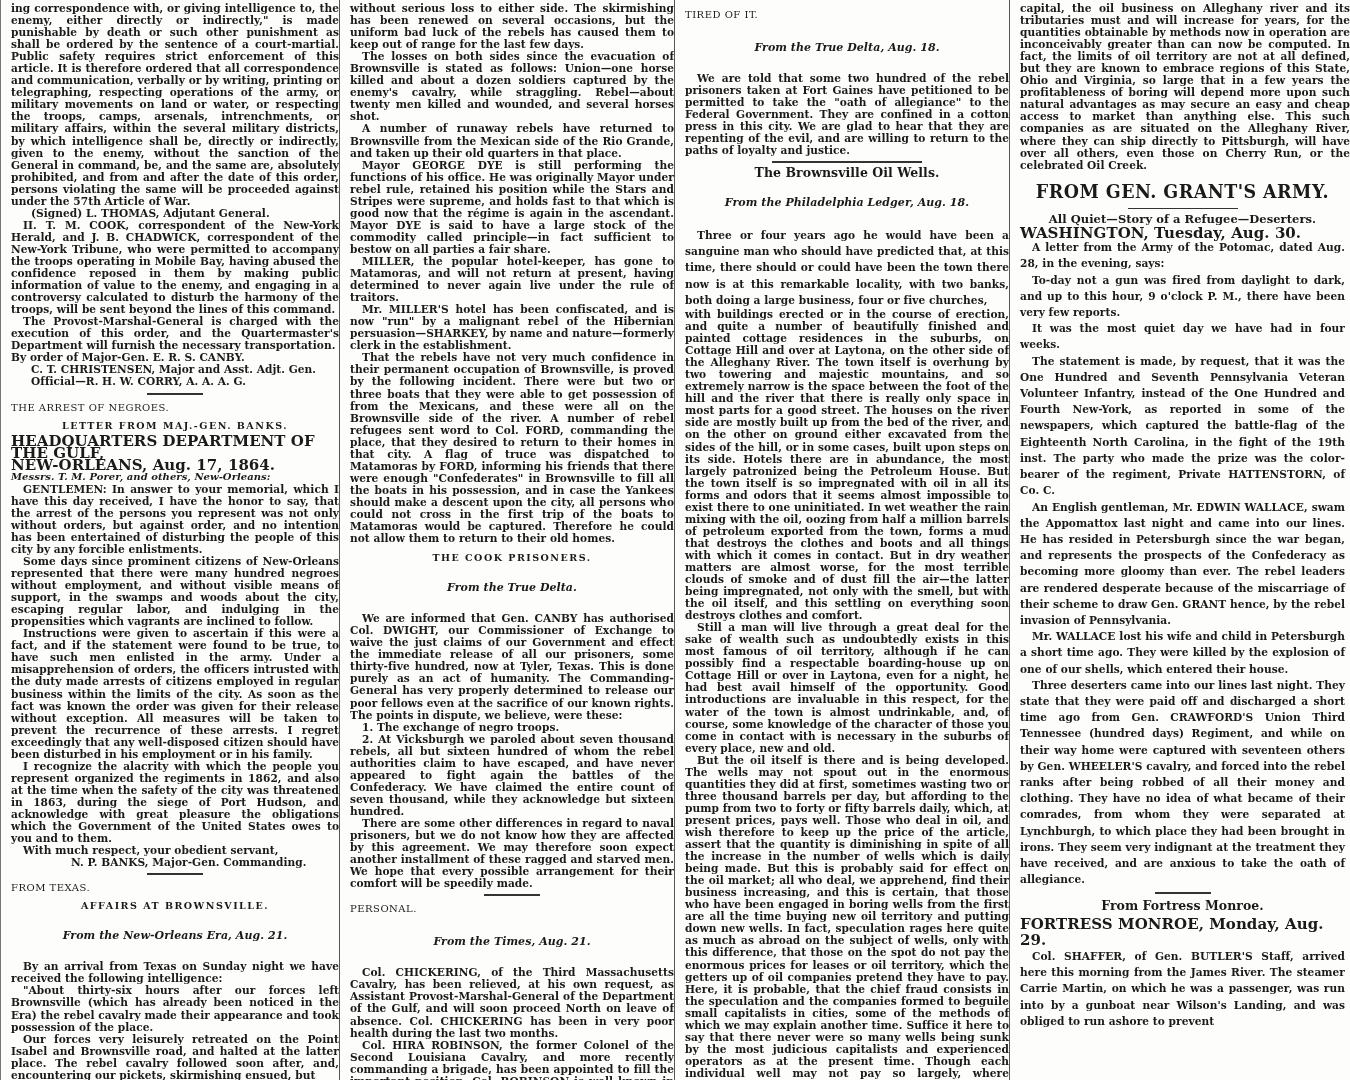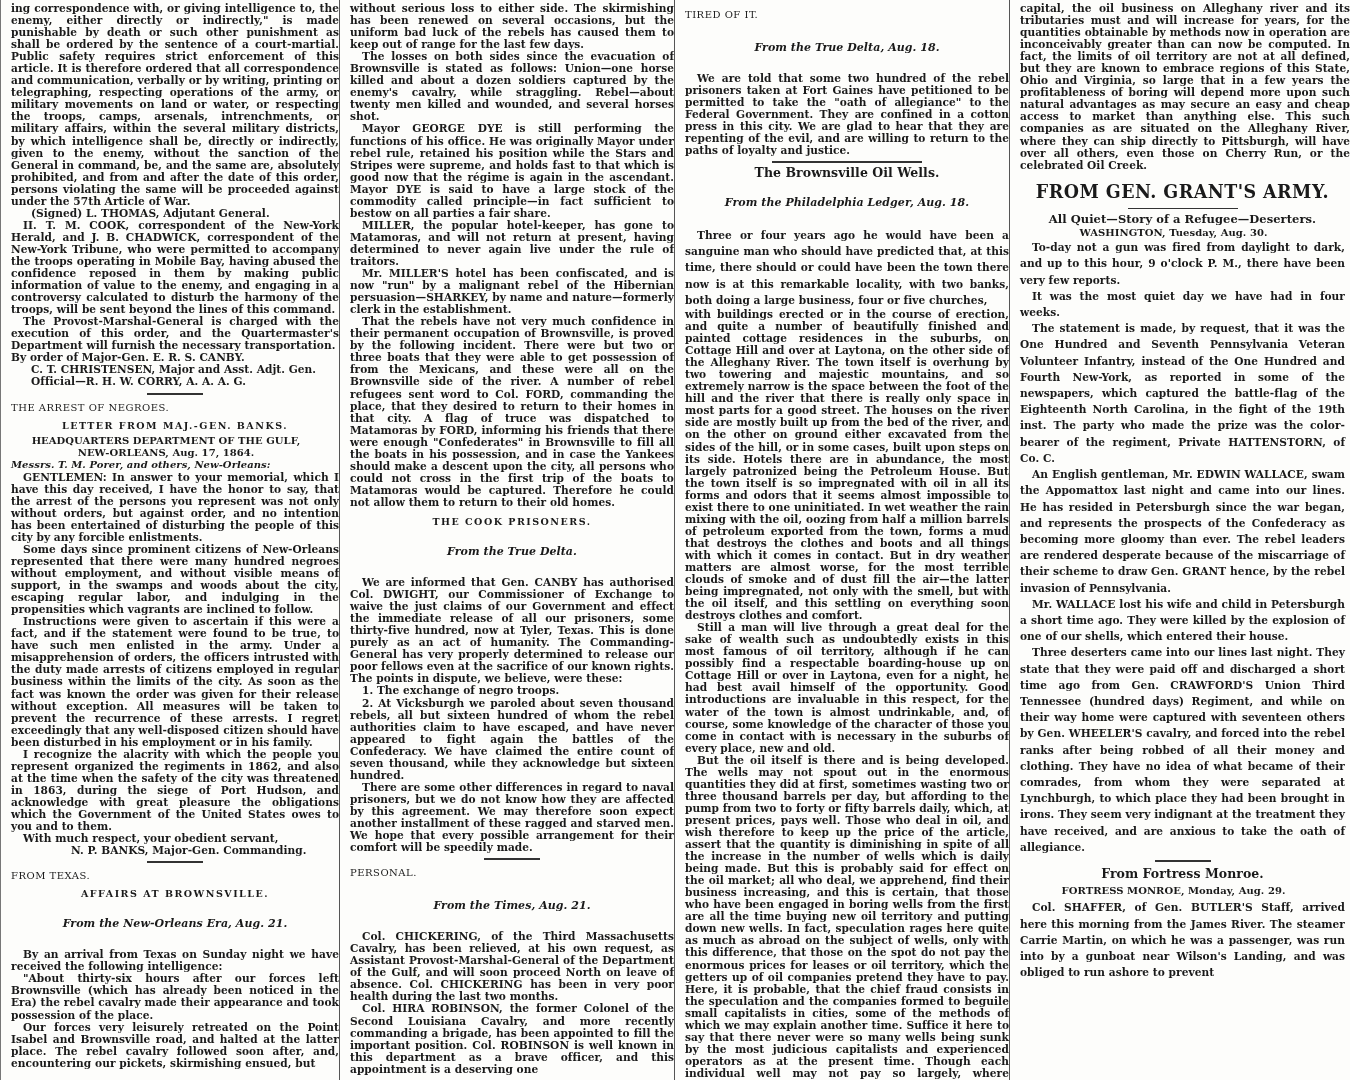--- a/index.html
+++ b/index.html
@@ -32,21 +32,21 @@
     font-weight: normal; font-size: 10px; line-height: 18px;
     margin: 4px 0 2px; letter-spacing: 0.5px; text-indent: 0;
   }
   .subhead {
     text-align: center; font-size: 9.5px; letter-spacing: 1.5px;
     margin: 3px 0; text-indent: 0; font-weight: bold;
   }
   .source {
     text-align: center; font-style: italic; font-size: 11px; margin: 18px 0; text-indent: 0;
   }
-  .dateline { text-align: center; padding-right: 18px; text-indent: 0; font-size: 10px; }
+  .dateline { text-align: left; padding-right: 18px; text-indent: 0; font-size: 15px; }
   .salut { font-style: italic; text-indent: 0; font-size: 10px; }
   .sig { text-indent: 0; padding-left: 20px; }
   .sig2 { text-indent: 0; padding-left: 60px; }
   .rule {
     width: 56px; height: 2px; background: #333; margin: 5px auto 4px;
   }
   .rule.long { width: 150px; height: 1.5px; }
   .bighead {
     text-align: center; font-family: "DejaVu Serif", serif; font-weight: 900;
     font-size: 19px; line-height: 24px; margin: 8px 0 4px; letter-spacing: 0.5px;
@@ -89,20 +89,21 @@
     <div class="subhead">AFFAIRS AT BROWNSVILLE.</div>
     <div class="source">From the New-Orleans Era, Aug. 21.</div>
     <p>By an arrival from Texas on Sunday night we have received the following intelligence:</p>
     <p>"About thirty-six hours after our forces left Brownsville (which has already been noticed in the Era) the rebel cavalry made their appearance and took possession of the place.</p>
     <p>Our forces very leisurely retreated on the Point Isabel and Brownsville road, and halted at the latter place. The rebel cavalry followed soon after, and, encountering our pickets, skirmishing ensued, but</p>
   </div>
 
   <div class="col col2">
     <p class="noind">without serious loss to either side. The skirmishing has been renewed on several occasions, but the uniform bad luck of the rebels has caused them to keep out of range for the last few days.</p>
     <p>The losses on both sides since the evacuation of Brownsville is stated as follows: Union—one horse killed and about a dozen soldiers captured by the enemy's cavalry, while straggling. Rebel—about twenty men killed and wounded, and several horses shot.</p>
+    <p>A number of runaway rebels have returned to Brownsville from the Mexican side of the Rio Grande, and taken up their old quarters in that place.</p>
     <p>Mayor GEORGE DYE is still performing the functions of his office. He was originally Mayor under rebel rule, retained his position while the Stars and Stripes were supreme, and holds fast to that which is good now that the régime is again in the ascendant. Mayor DYE is said to have a large stock of the commodity called principle—in fact sufficient to bestow on all parties a fair share.</p>
     <p>MILLER, the popular hotel-keeper, has gone to Matamoras, and will not return at present, having determined to never again live under the rule of traitors.</p>
     <p>Mr. MILLER'S hotel has been confiscated, and is now "run" by a malignant rebel of the Hibernian persuasion—SHARKEY, by name and nature—formerly clerk in the establishment.</p>
     <p>That the rebels have not very much confidence in their permanent occupation of Brownsville, is proved by the following incident. There were but two or three boats that they were able to get possession of from the Mexicans, and these were all on the Brownsville side of the river. A number of rebel refugees sent word to Col. FORD, commanding the place, that they desired to return to their homes in that city. A flag of truce was dispatched to Matamoras by FORD, informing his friends that there were enough "Confederates" in Brownsville to fill all the boats in his possession, and in case the Yankees should make a descent upon the city, all persons who could not cross in the first trip of the boats to Matamoras would be captured. Therefore he could not allow them to return to their old homes.</p>
     <div class="subhead" style="margin-top:8px">THE COOK PRISONERS.</div>
     <div class="source">From the True Delta.</div>
     <p>We are informed that Gen. CANBY has authorised Col. DWIGHT, our Commissioner of Exchange to waive the just claims of our Government and effect the immediate release of all our prisoners, some thirty-five hundred, now at Tyler, Texas. This is done purely as an act of humanity. The Commanding-General has very properly determined to release our poor fellows even at the sacrifice of our known rights. The points in dispute, we believe, were these:</p>
     <p>1. The exchange of negro troops.</p>
     <p>2. At Vicksburgh we paroled about seven thousand rebels, all but sixteen hundred of whom the rebel authorities claim to have escaped, and have never appeared to fight again the battles of the Confederacy. We have claimed the entire count of seven thousand, while they acknowledge but sixteen hundred.</p>
     <p>There are some other differences in regard to naval prisoners, but we do not know how they are affected by this agreement. We may therefore soon expect another installment of these ragged and starved men. We hope that every possible arrangement for their comfort will be speedily made.</p>
@@ -128,20 +129,21 @@
   </div>
 
   <div class="col col4">
     <p class="noind">capital, the oil business on Alleghany river and its tributaries must and will increase for years, for the quantities obtainable by methods now in operation are inconceivably greater than can now be computed. In fact, the limits of oil territory are not at all defined, but they are known to embrace regions of this State, Ohio and Virginia, so large that in a few years the profitableness of boring will depend more upon such natural advantages as may secure an easy and cheap access to market than anything else. This such companies as are situated on the Alleghany River, where they can ship directly to Pittsburgh, will have over all others, even those on Cherry Run, or the celebrated Oil Creek.</p>
     <div class="grantbox">
       <div class="bighead">FROM GEN. GRANT'S ARMY.</div>
       <div class="rule long" style="width:110px"></div>
       <div class="deck">All Quiet—Story of a Refugee—Deserters.</div>
       <p class="dateline">WASHINGTON, Tuesday, Aug. 30.</p>
       <div class="loose">
+        <p>A letter from the Army of the Potomac, dated Aug. 28, in the evening, says:</p>
         <p>To-day not a gun was fired from daylight to dark, and up to this hour, 9 o'clock P. M., there have been very few reports.</p>
         <p>It was the most quiet day we have had in four weeks.</p>
         <p>The statement is made, by request, that it was the One Hundred and Seventh Pennsylvania Veteran Volunteer Infantry, instead of the One Hundred and Fourth New-York, as reported in some of the newspapers, which captured the battle-flag of the Eighteenth North Carolina, in the fight of the 19th inst. The party who made the prize was the color-bearer of the regiment, Private HATTENSTORN, of Co. C.</p>
         <p>An English gentleman, Mr. EDWIN WALLACE, swam the Appomattox last night and came into our lines. He has resided in Petersburgh since the war began, and represents the prospects of the Confederacy as becoming more gloomy than ever. The rebel leaders are rendered desperate because of the miscarriage of their scheme to draw Gen. GRANT hence, by the rebel invasion of Pennsylvania.</p>
         <p>Mr. WALLACE lost his wife and child in Petersburgh a short time ago. They were killed by the explosion of one of our shells, which entered their house.</p>
         <p>Three deserters came into our lines last night. They state that they were paid off and discharged a short time ago from Gen. CRAWFORD'S Union Third Tennessee (hundred days) Regiment, and while on their way home were captured with seventeen others by Gen. WHEELER'S cavalry, and forced into the rebel ranks after being robbed of all their money and clothing. They have no idea of what became of their comrades, from whom they were separated at Lynchburgh, to which place they had been brought in irons. They seem very indignant at the treatment they have received, and are anxious to take the oath of allegiance.</p>
         <div class="rule"></div>
         <div class="oilhead">From Fortress Monroe.</div>
         <p class="dateline">FORTRESS MONROE, Monday, Aug. 29.</p>
         <p>Col. SHAFFER, of Gen. BUTLER'S Staff, arrived here this morning from the James River. The steamer Carrie Martin, on which he was a passenger, was run into by a gunboat near Wilson's Landing, and was obliged to run ashore to prevent</p>

